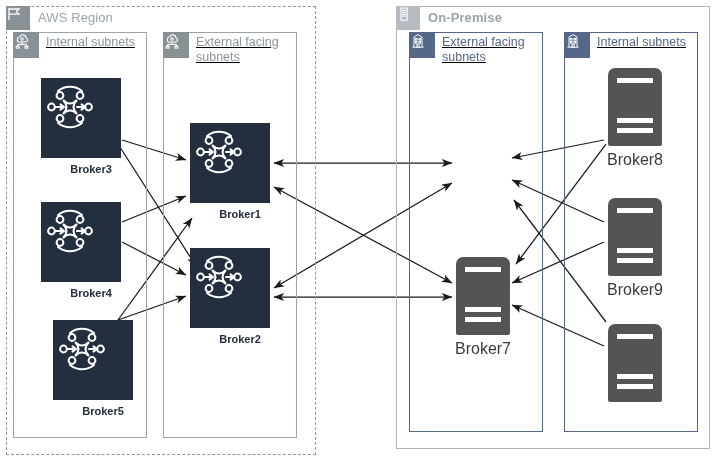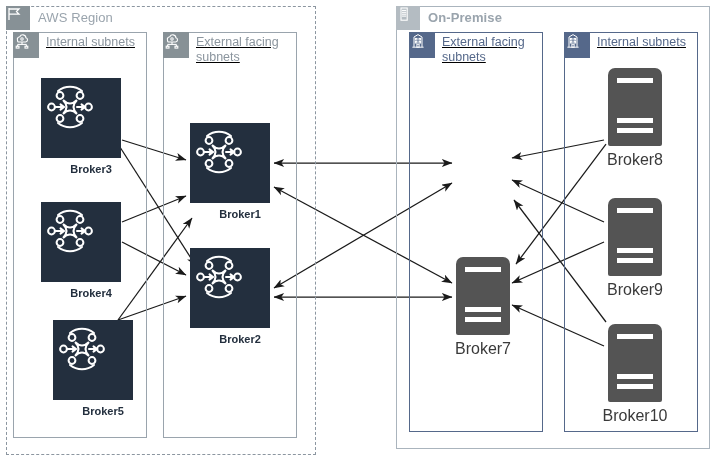--- a/index.html
+++ b/index.html
@@ -358,16 +358,15 @@
     </div>
     <div class="node-label lbl-op">Broker9</div>
   </div>
 
   <div class="node node-op" style="left:608px;top:324px;">
     <div class="node-srv">
       <span class="srv-bar" style="top:10px;"></span>
       <span class="srv-bar" style="top:50px;"></span>
       <span class="srv-bar" style="top:60px;"></span>
     </div>
-    <div class="node-label lbl-op">Broker10</div>
   </div>
 
 </div>
 
 </body></html>

